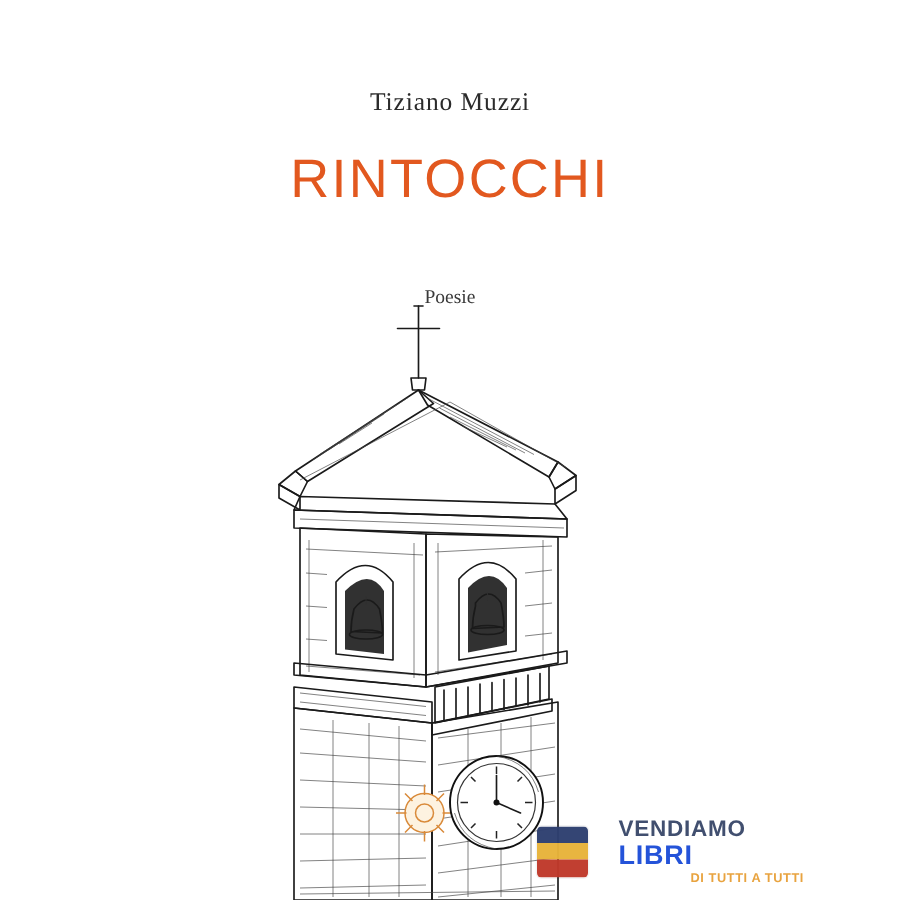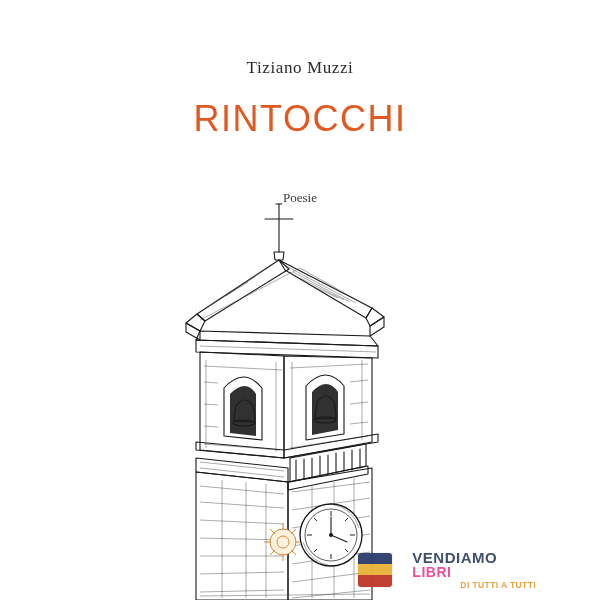--- a/index.html
+++ b/index.html
@@ -88,23 +88,23 @@
   .wm-text {
     line-height: 1.05;
   }
   .wm-line1 {
     font-size: 15px;
     font-weight: bold;
     color: #3b4a6b;
     letter-spacing: 0.5px;
   }
   .wm-line2 {
-    font-size: 14px;
+    font-size: 18px;
     font-weight: bold;
-    color: #ec4899;
+    color: #1d4ed8;
     letter-spacing: 0.5px;
   }
   .wm-line3 {
     font-size: 8.5px;
     font-weight: bold;
     color: #e8a13a;
     letter-spacing: 0.4px;
     margin-top: 1px;
     padding-left: 48px;
   }

